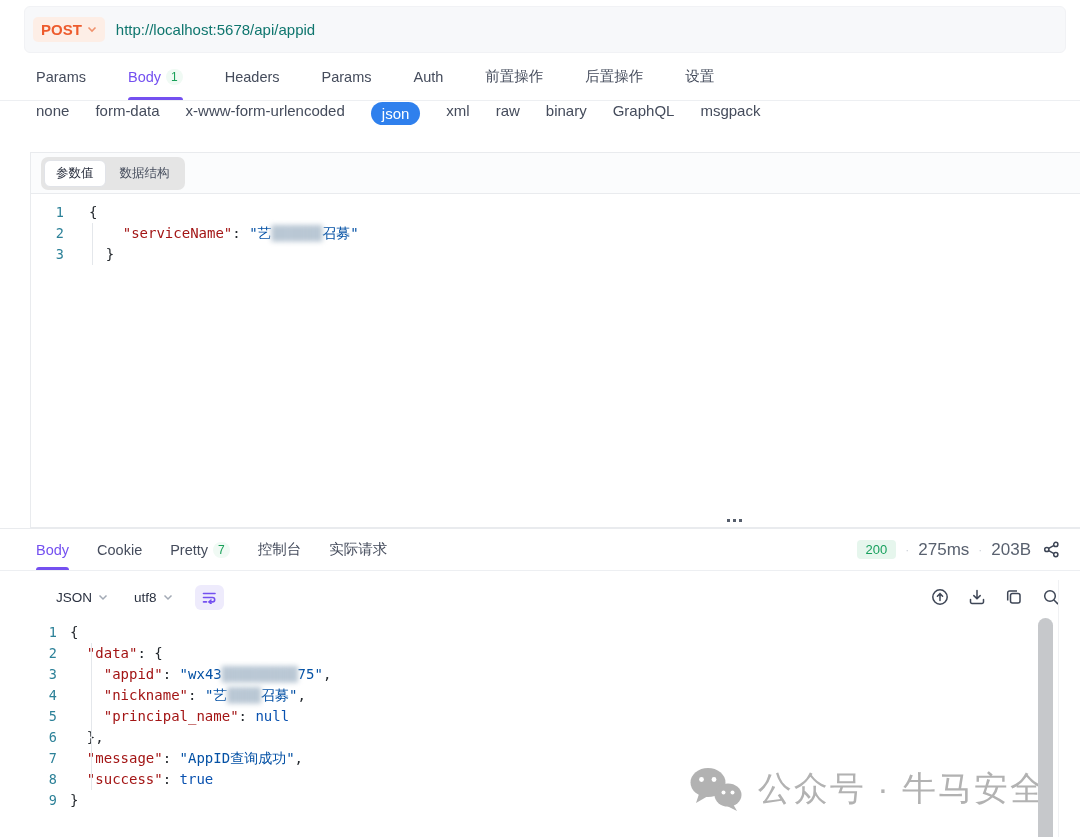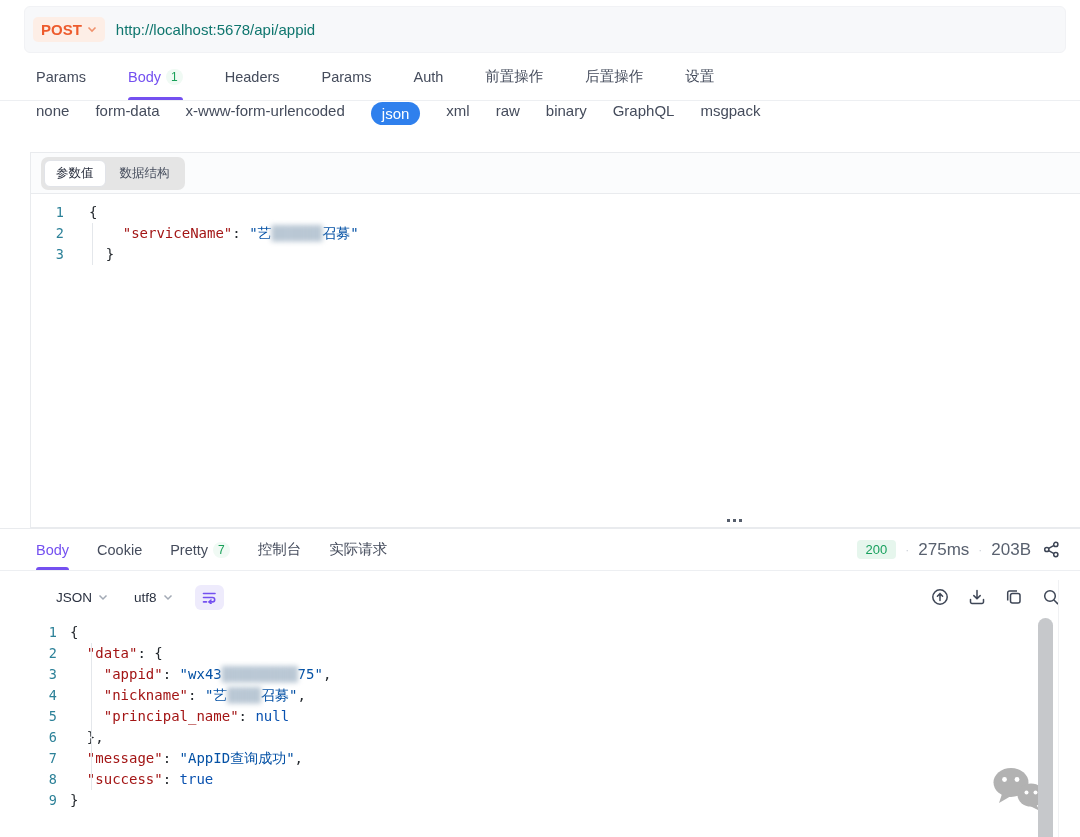--- a/index.html
+++ b/index.html
@@ -348,13 +348,14 @@
       <ellipse cx="41" cy="29" rx="13.5" ry="11.5"></ellipse>
       <path d="M46 38 L50 45 L40 40 Z"></path>
     </g>
     <g fill="#ffffff">
       <circle cx="14.5" cy="13.5" r="2.4"></circle>
         <circle cx="27" cy="13.5" r="2.4"></circle>
       <circle cx="36.5" cy="26.5" r="2"></circle>
         <circle cx="45.5" cy="26.5" r="2"></circle>
     </g>
   </svg>
+  <span class="wm-text">公众号 · 牛马安全</span>
 </div>
 
 </body></html>

